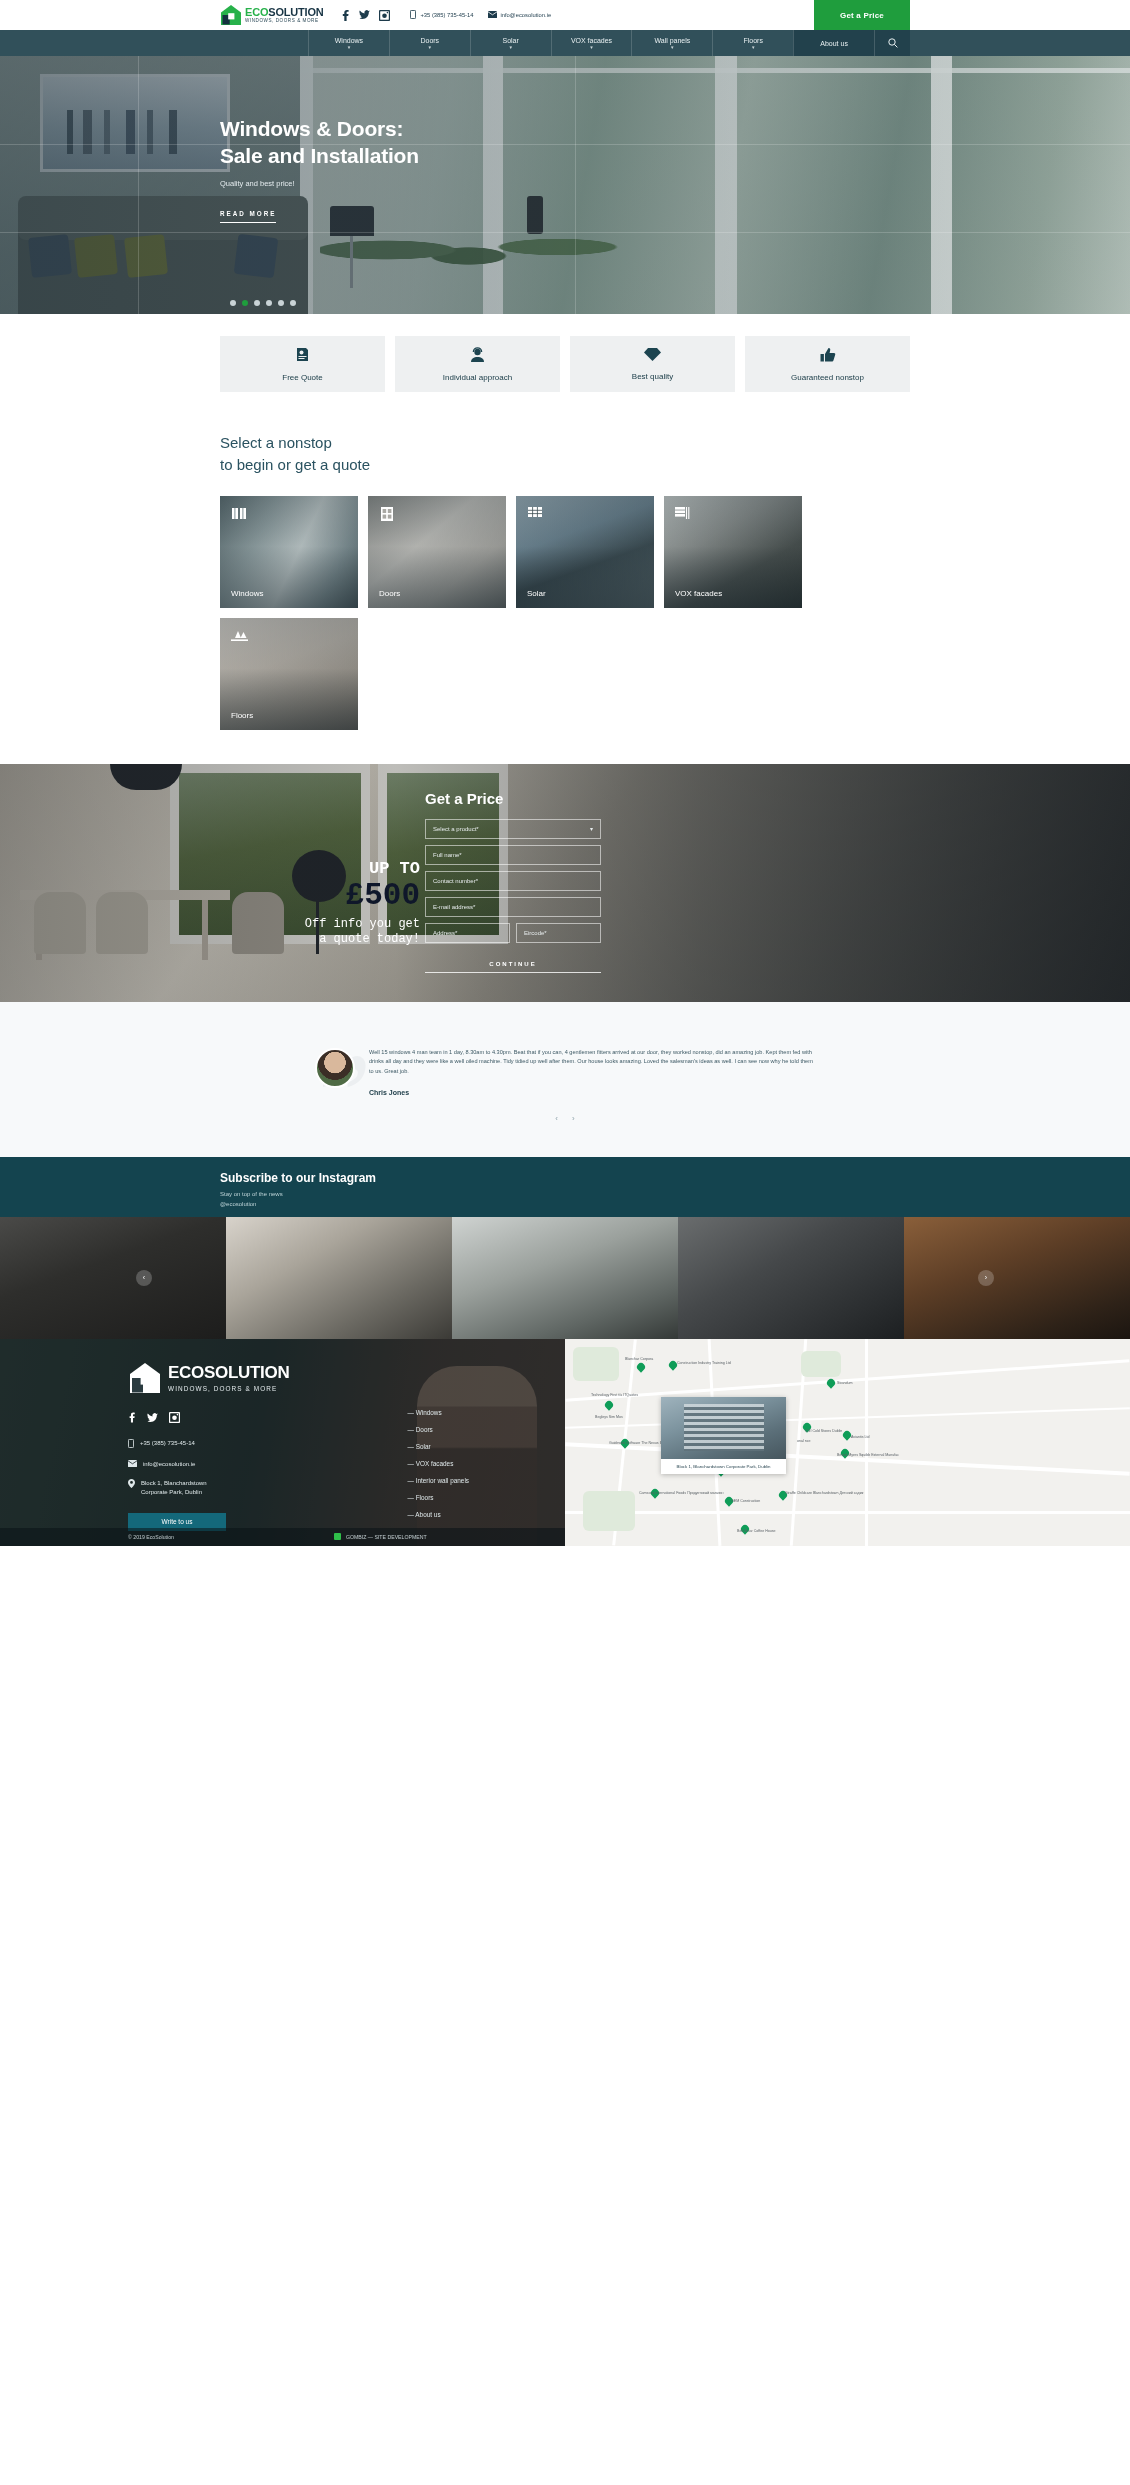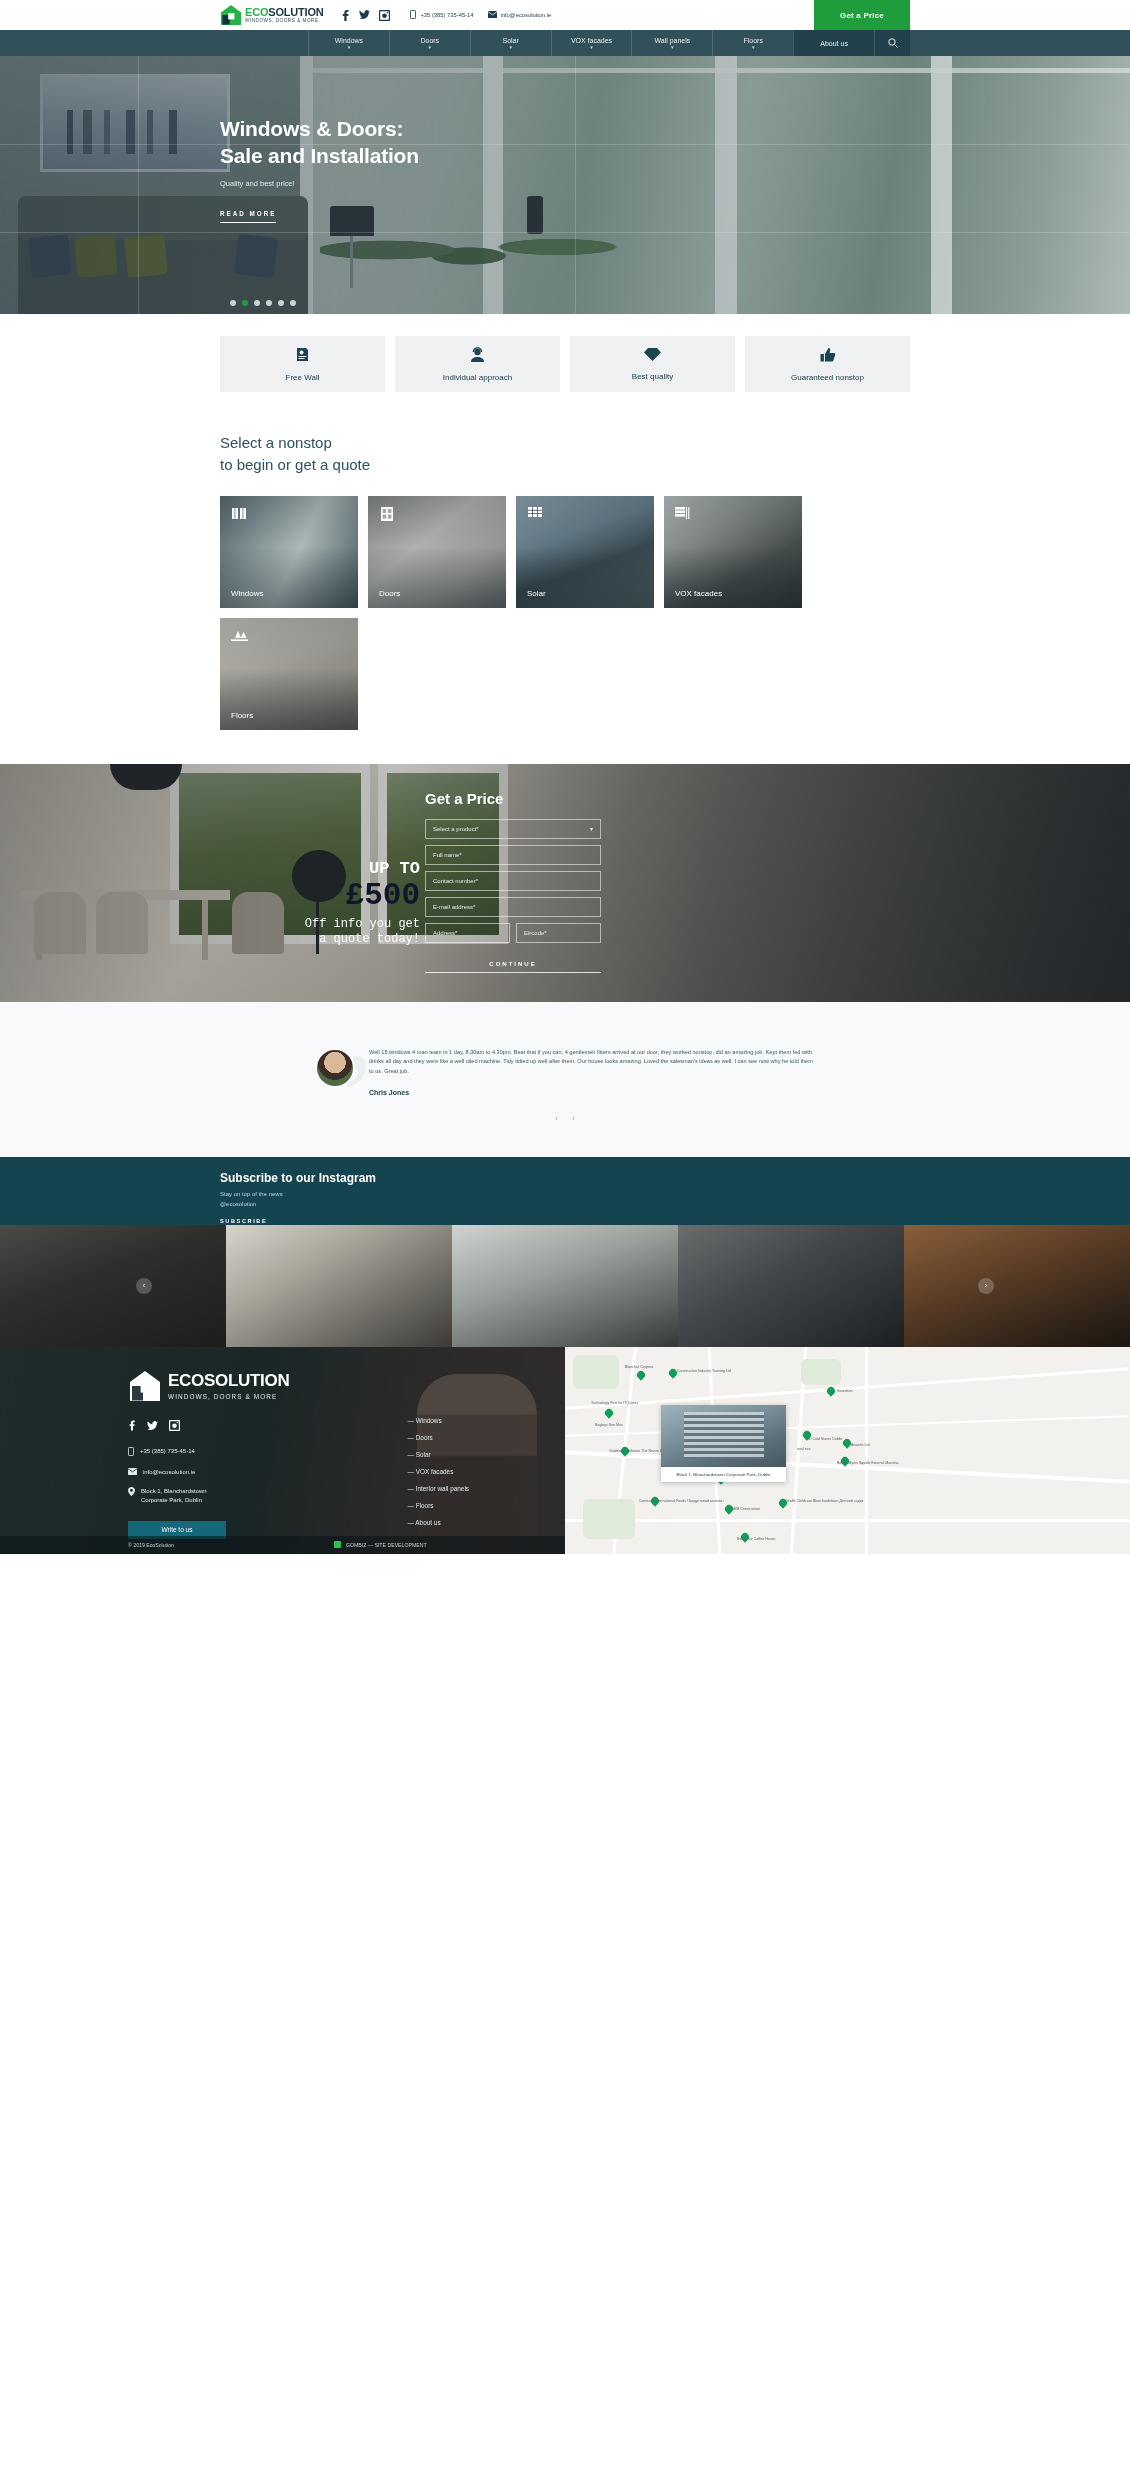--- a/index.html
+++ b/index.html
@@ -238,21 +238,21 @@
   .testi h2 { text-align:center; font-size: 16px; color:#2a5260; font-weight: bold; }
   .quote-mark { position:absolute; left: 318px; top: 34px; font-size: 120px; color:#eceff1; font-family:"Liberation Serif",serif; line-height:1; z-index:0; }
   .testi-body { width:500px; margin: 20px auto 0; display:flex; gap:14px; position:relative; z-index:1; }
   .avatar { width:40px; height:40px; border-radius:50%; flex:0 0 40px; background: radial-gradient(circle at 50% 35%, #d9b89c 0 36%, #3b2e26 37% 58%, #4f6b45 59% 100%); border:2px solid #fff; }
   .testi-text { font-size: 5.6px; line-height: 1.75; color:#3d5964; }
   .testi-name { margin-top: 12px; font-size: 7px; font-weight: bold; color:#22414c; }
   .testi-nav { display:flex; justify-content:center; gap:14px; margin-top: 18px; color:#8fa3ab; font-size:8px; }
   .testi-nav span { cursor:pointer; }
 
   
-  .insta { background:#14444f; height: 68px; position:relative; }
+  .insta { background:#14444f; height: 60px; position:relative; }
   .insta-inner { width:690px; margin:0 auto; padding-top: 14px; }
   .insta h3 { color:#fff; font-size: 12px; font-weight: bold; }
   .insta p { color:#bcd2d6; font-size: 6px; margin-top: 4px; line-height:1.7; }
   .subscribe { display:inline-block; margin-top: 8px; color:#fff; font-size:5.6px; font-weight:bold; letter-spacing:1.6px; border-bottom:1.2px solid #fff; padding-bottom:3px; cursor:pointer; }
 
   .gallery { height: 122px; display:flex; position:relative; }
   .gcell { flex:1; position:relative; overflow:hidden; }
   .g1 { background: linear-gradient(160deg,#4a4a48 0%,#2e2e2c 40%,#1d1d1c 100%); }
   .g2 { background: linear-gradient(150deg,#d8d3cb 0%,#a9a49a 35%,#6c6a63 70%,#3b3a36 100%); }
   .g3 { background: linear-gradient(160deg,#cfd3d1 0%,#9aa09c 40%,#5f6663 75%,#343937 100%); }
@@ -459,21 +459,21 @@
     <div class="feat-row">
       <div class="feat-card">
         <span class="ico">
           <svg width="17" height="17" viewBox="0 0 17 17">
               <path d="M3 2h9l2 2v11H3z" fill="#1c4450"></path>
               <circle cx="7.5" cy="6.5" r="2" fill="#eef0f1"></circle>
               <rect x="4.5" y="10" width="8" height="1" fill="#eef0f1"></rect>
               <rect x="4.5" y="12" width="6" height="1" fill="#eef0f1"></rect>
             </svg>
         </span>
-        <span class="lbl">Free Wall</span>
+        <span class="lbl">Free Quote</span>
       </div>
       <div class="feat-card">
         <span class="ico">
           <svg width="17" height="17" viewBox="0 0 17 17">
               <circle cx="8.5" cy="6" r="3.2" fill="#1c4450"></circle>
               <path d="M2 16c0-3.5 2.9-5 6.5-5S15 12.5 15 16z" fill="#1c4450"></path>
               <path d="M4.4 6a4.1 4.1 0 018.2 0" fill="none" stroke="#1c4450" stroke-width="1.4"></path>
             </svg>
         </span>
         <span class="lbl">Individual approach</span>

